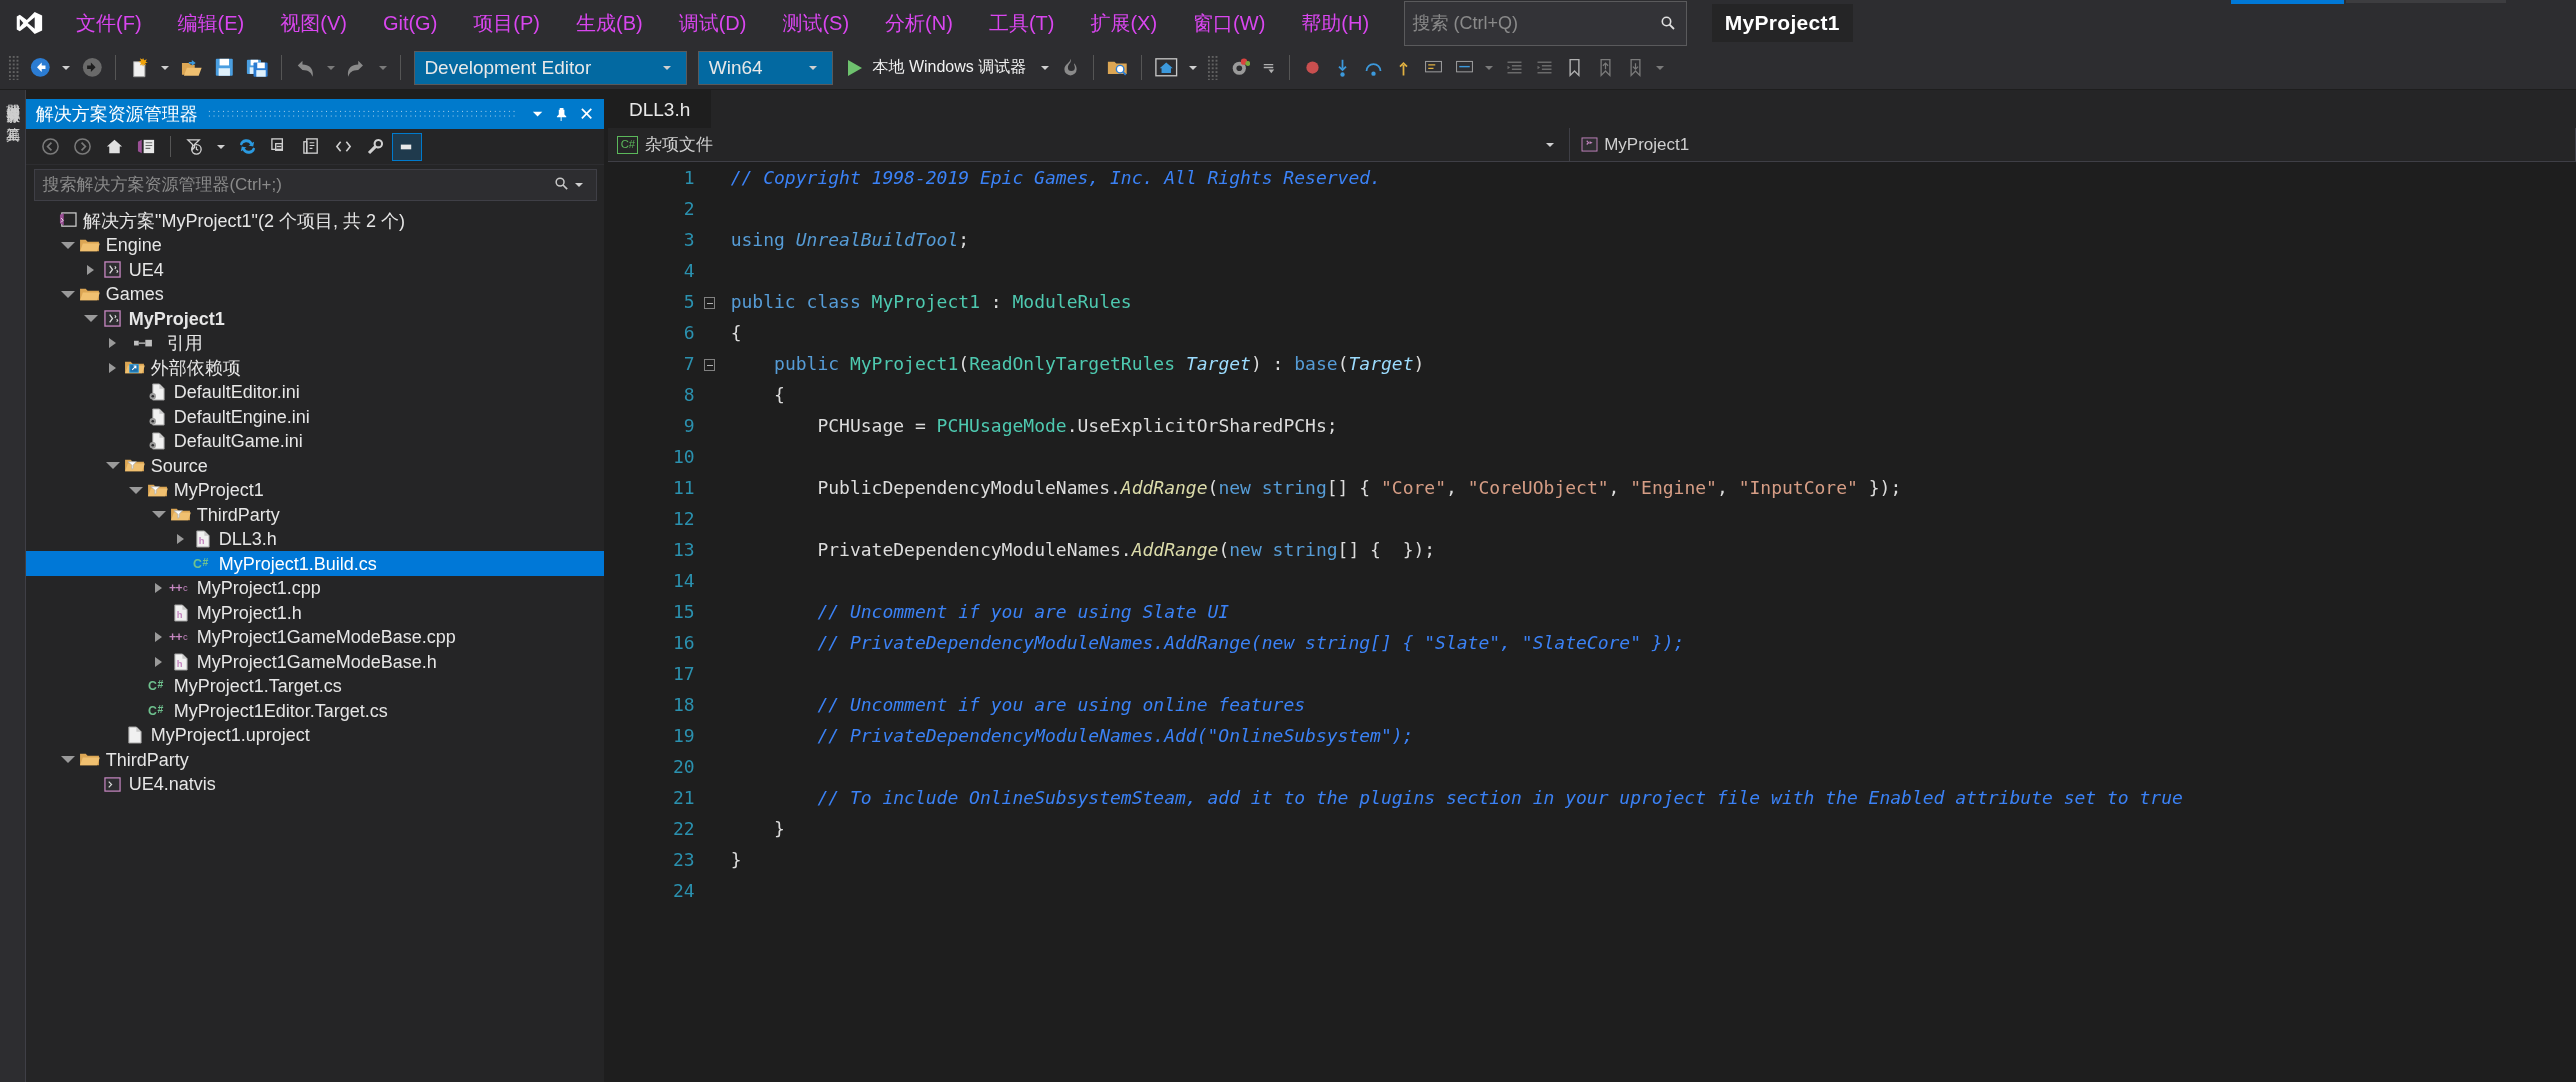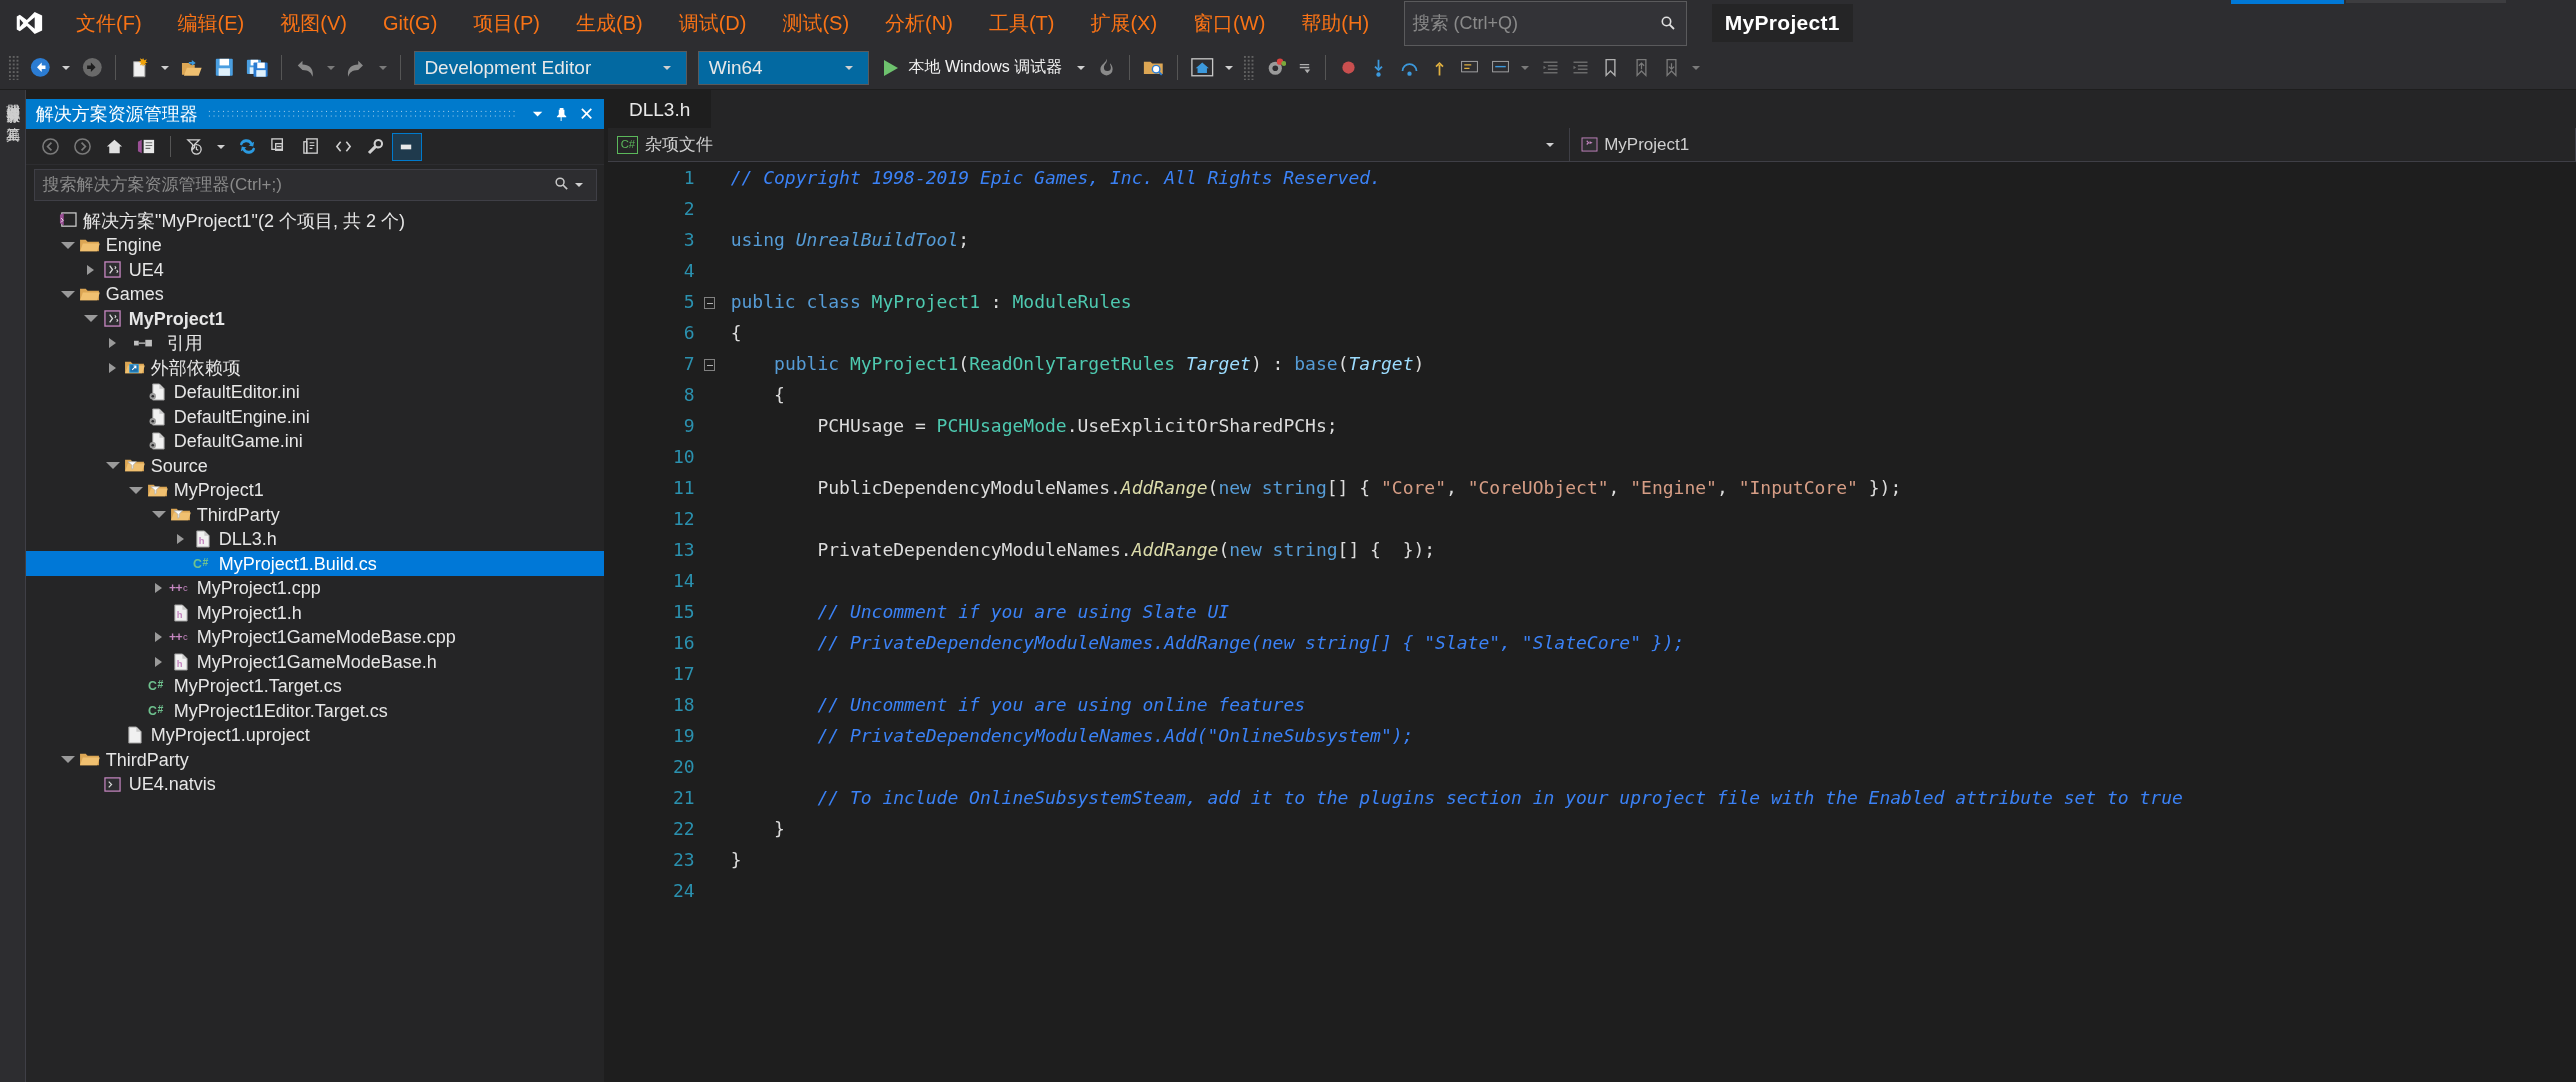--- a/index.html
+++ b/index.html
@@ -12,21 +12,21 @@
   body { position: relative; }
 
   
   #menubar {
     position:absolute; left:0; top:0; width:2576px; height:46px;
     background:#2d2d30; display:flex; align-items:center;
   }
   #vs-logo { width:58px; height:46px; display:flex; align-items:center; justify-content:center; }
   #vs-logo svg { width:28px; height:28px; }
   .menu-item {
-    color:#f97316; font-size:20px; padding:0 18px; height:46px;
+    color:#d946ef; font-size:20px; padding:0 18px; height:46px;
     display:flex; align-items:center; white-space:nowrap; cursor:default;text-align:right;
   }
   #search-box {
     margin-left:17px; width:283px; height:45px; background:#333337;
     border:0.9px solid #5a5a5c; display:flex; align-items:center;
     padding:0 7.5px; position:relative;
   }
   #search-text { color:#8a8a8a; font-size:18px; flex:1; white-space:nowrap; }
   #search-icon-wrap { width:21px; height:21px; display:flex; align-items:center; justify-content:center; }
   #search-icon-wrap svg { width:16px; height:16px; }
@@ -273,21 +273,21 @@
         <path d="M14 7v4l5-5-5-5v4C7 5 3 9 3 15c0 1 .2 2 .5 3 1-4 4-7 10.5-7z" transform="translate(-1,4)" fill="#8a8a8a"></path>
       </svg>
   </div>
   <div class="caret dim"></div>
   <div class="tb-sep"></div>
 
   <div class="combo" style="width:273px">
     <span class="cv">Development Editor</span>
     <span class="caret"></span>
   </div>
-  <div class="combo" style="width:171px">
+  <div class="combo" style="width:135px">
     <span class="cv">Win64</span>
     <span class="caret"></span>
   </div>
 
   <div id="run-btn">
     <span class="tri-right"></span>
     <span id="run-label">本地 Windows 调试器</span>
   </div>
   <div class="caret"></div>
   <div class="tb">

